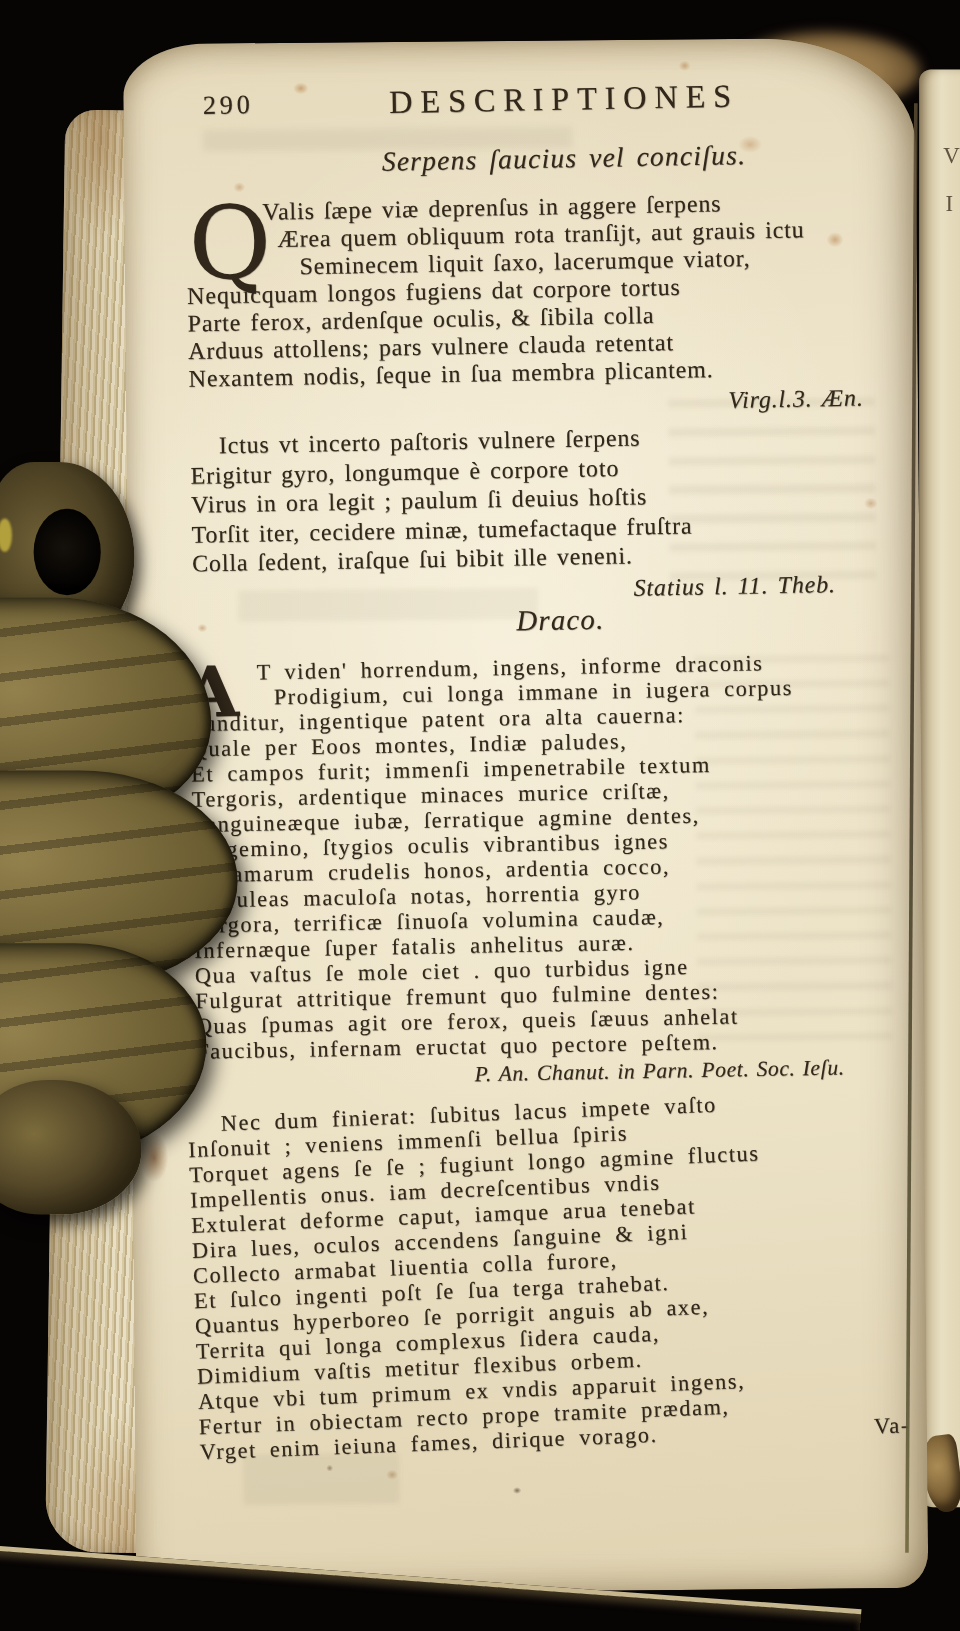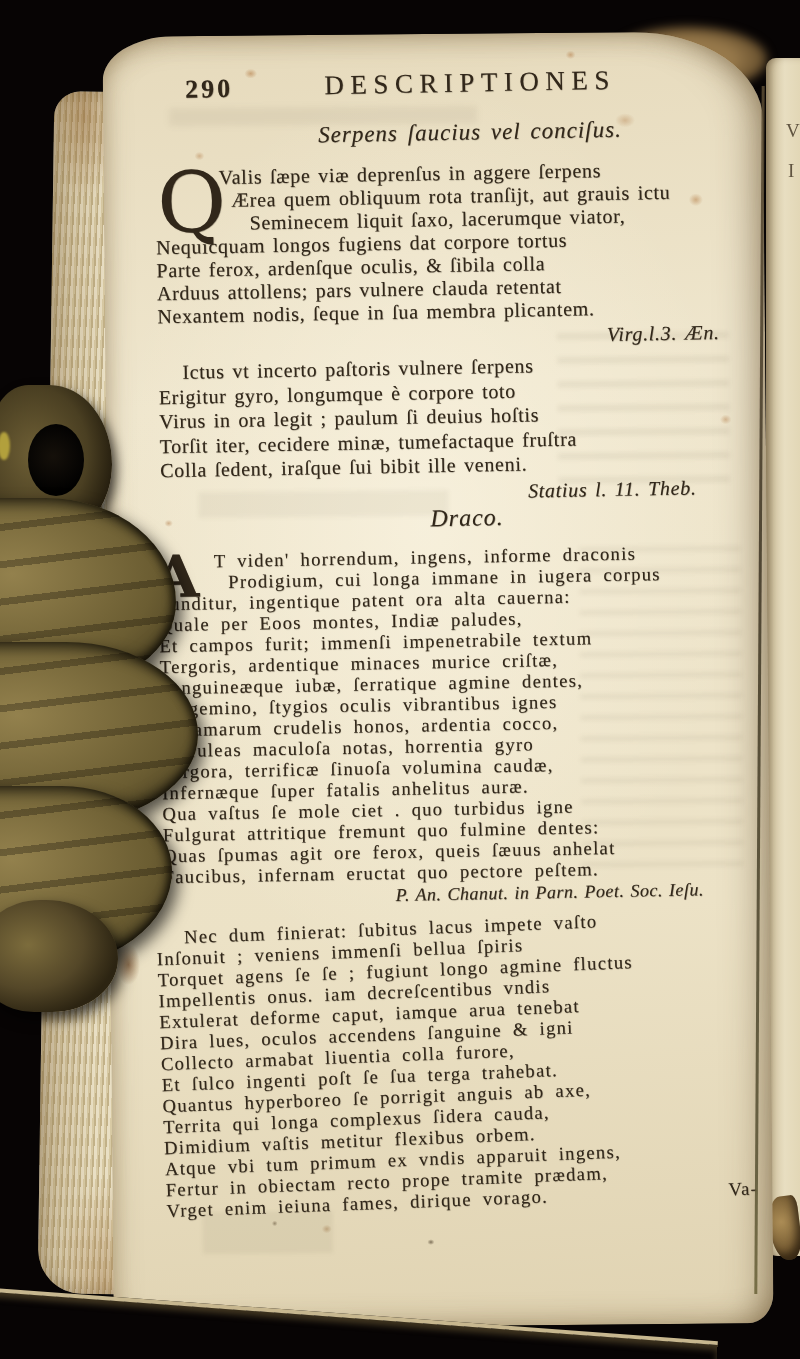--- a/index.html
+++ b/index.html
@@ -92,21 +92,21 @@
   .clasp-low{left:-20px;top:900px;width:138px;height:112px;border-radius:50% 60% 55% 45%;
              background:radial-gradient(100px 80px at 35% 40%, #7c6c3c, #544728 55%, #2c2412 90%);
              box-shadow:5px 7px 14px rgba(0,0,0,.7);}
 
   
   .text-col{position:absolute;left:52px;top:24px;width:586px;height:1245px;
             transform:rotate(-0.55deg);color:#31271a;
             text-shadow:0.4px 0.5px 0.7px rgba(49,39,26,.5);}
   .lines div{white-space:nowrap;}
   .header-row{position:absolute;top:10px;left:0;width:100%;height:36px;}
-  .pagenum{position:absolute;left:36px;top:2px;font-size:26px;letter-spacing:3px;font-weight:bold;}
+  .pagenum{position:absolute;left:20px;top:2px;font-size:22px;letter-spacing:3px;}
   .running-title{display:block;text-align:center;padding-left:56px;font-size:27px;letter-spacing:6.5px;}
   .h-italic{position:absolute;width:100%;text-align:center;font-style:italic;}
   .h-serpens{top:62px;font-size:23px;padding-left:54px;letter-spacing:1px;word-spacing:3px;}
   .h-draco{top:447px;font-size:24px;padding-left:34px;letter-spacing:1px;}
   .stanza{position:absolute;}
   .attribution{font-style:italic;text-align:right;}
   .dropcap{position:absolute;font-family:"DejaVu Serif","Liberation Serif",serif;}
 
   .stanza1{top:104px;left:4px;width:578px;font-size:20px;line-height:23px;
            letter-spacing:.7px;word-spacing:2px;}

